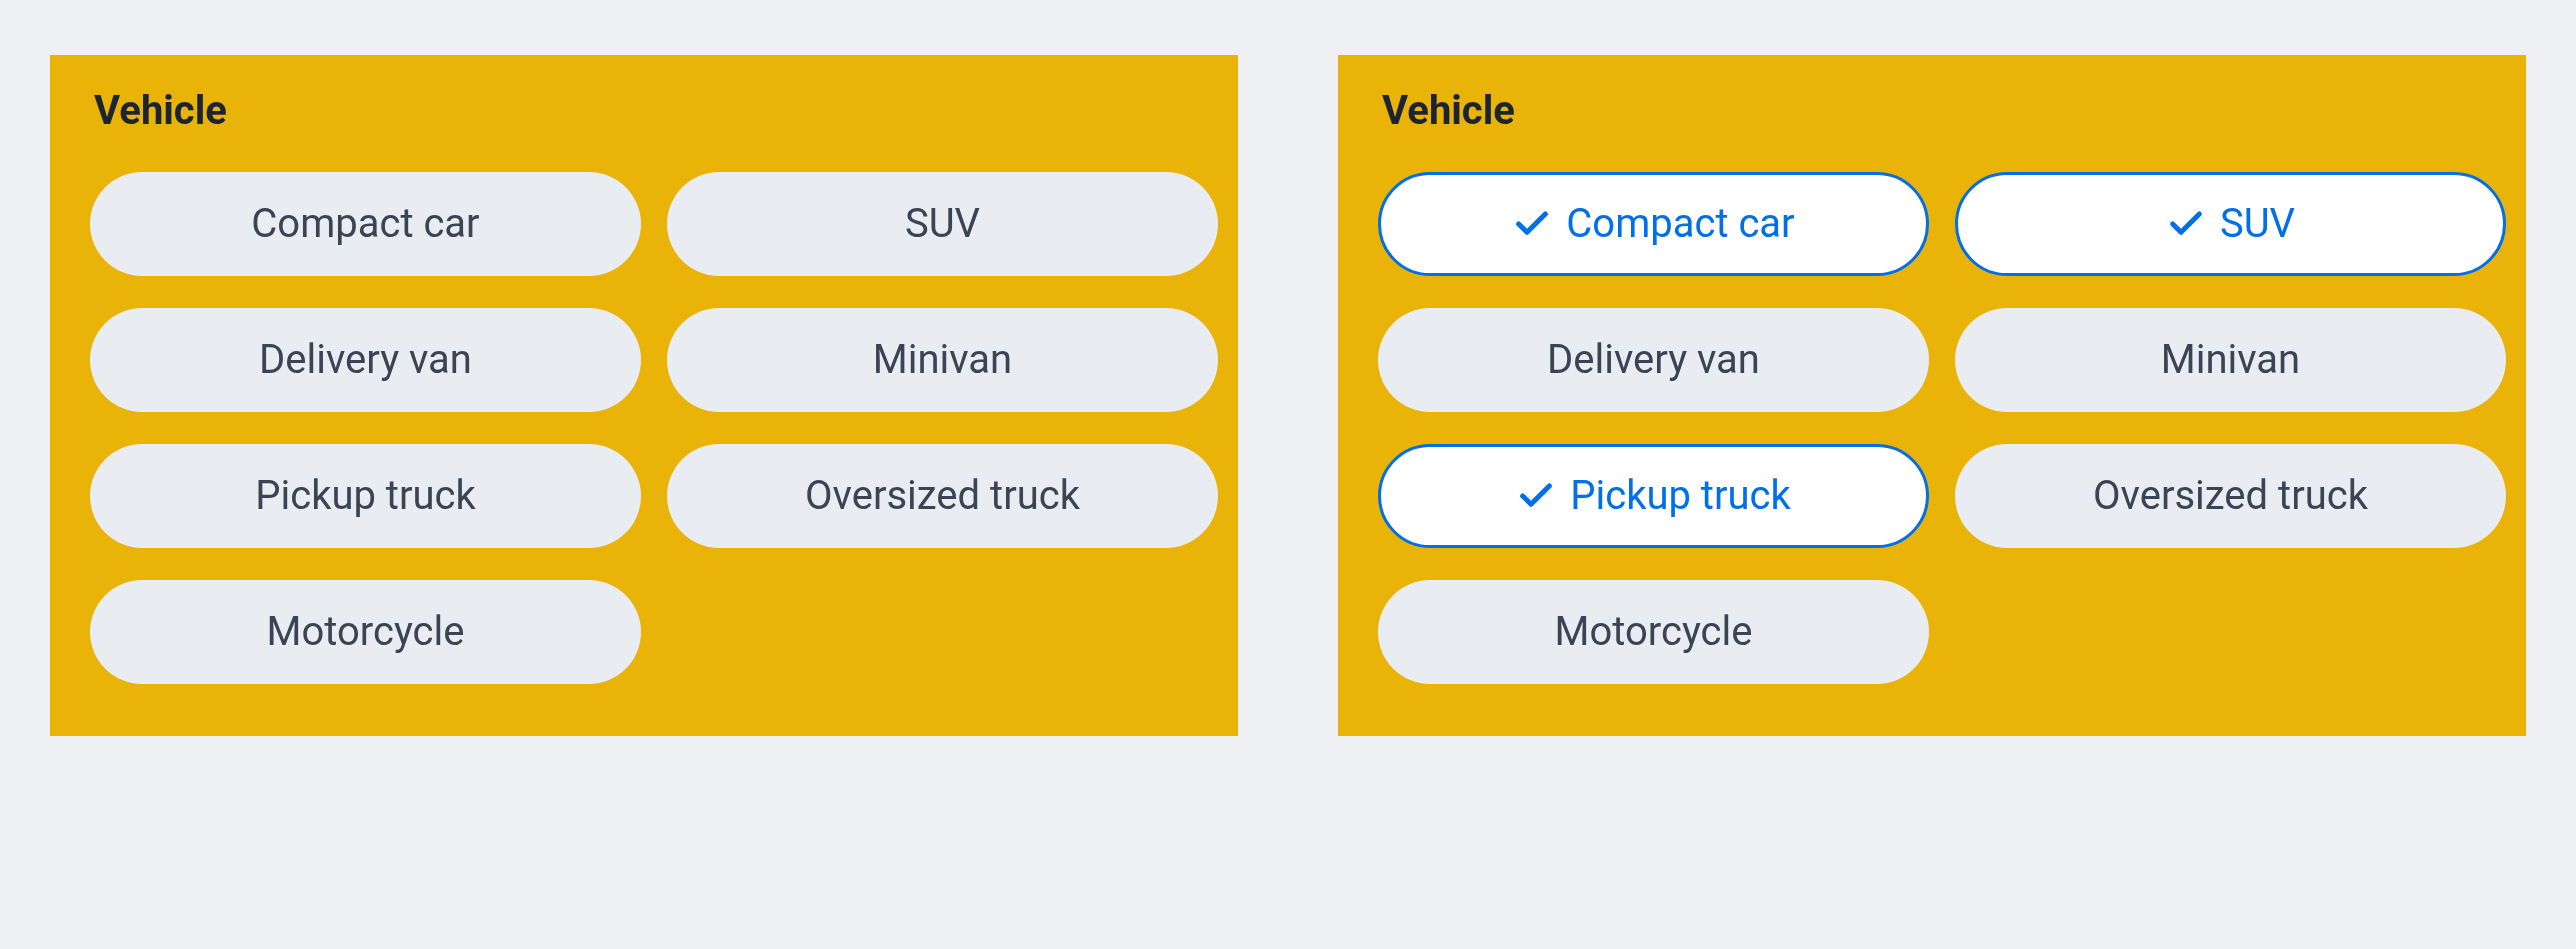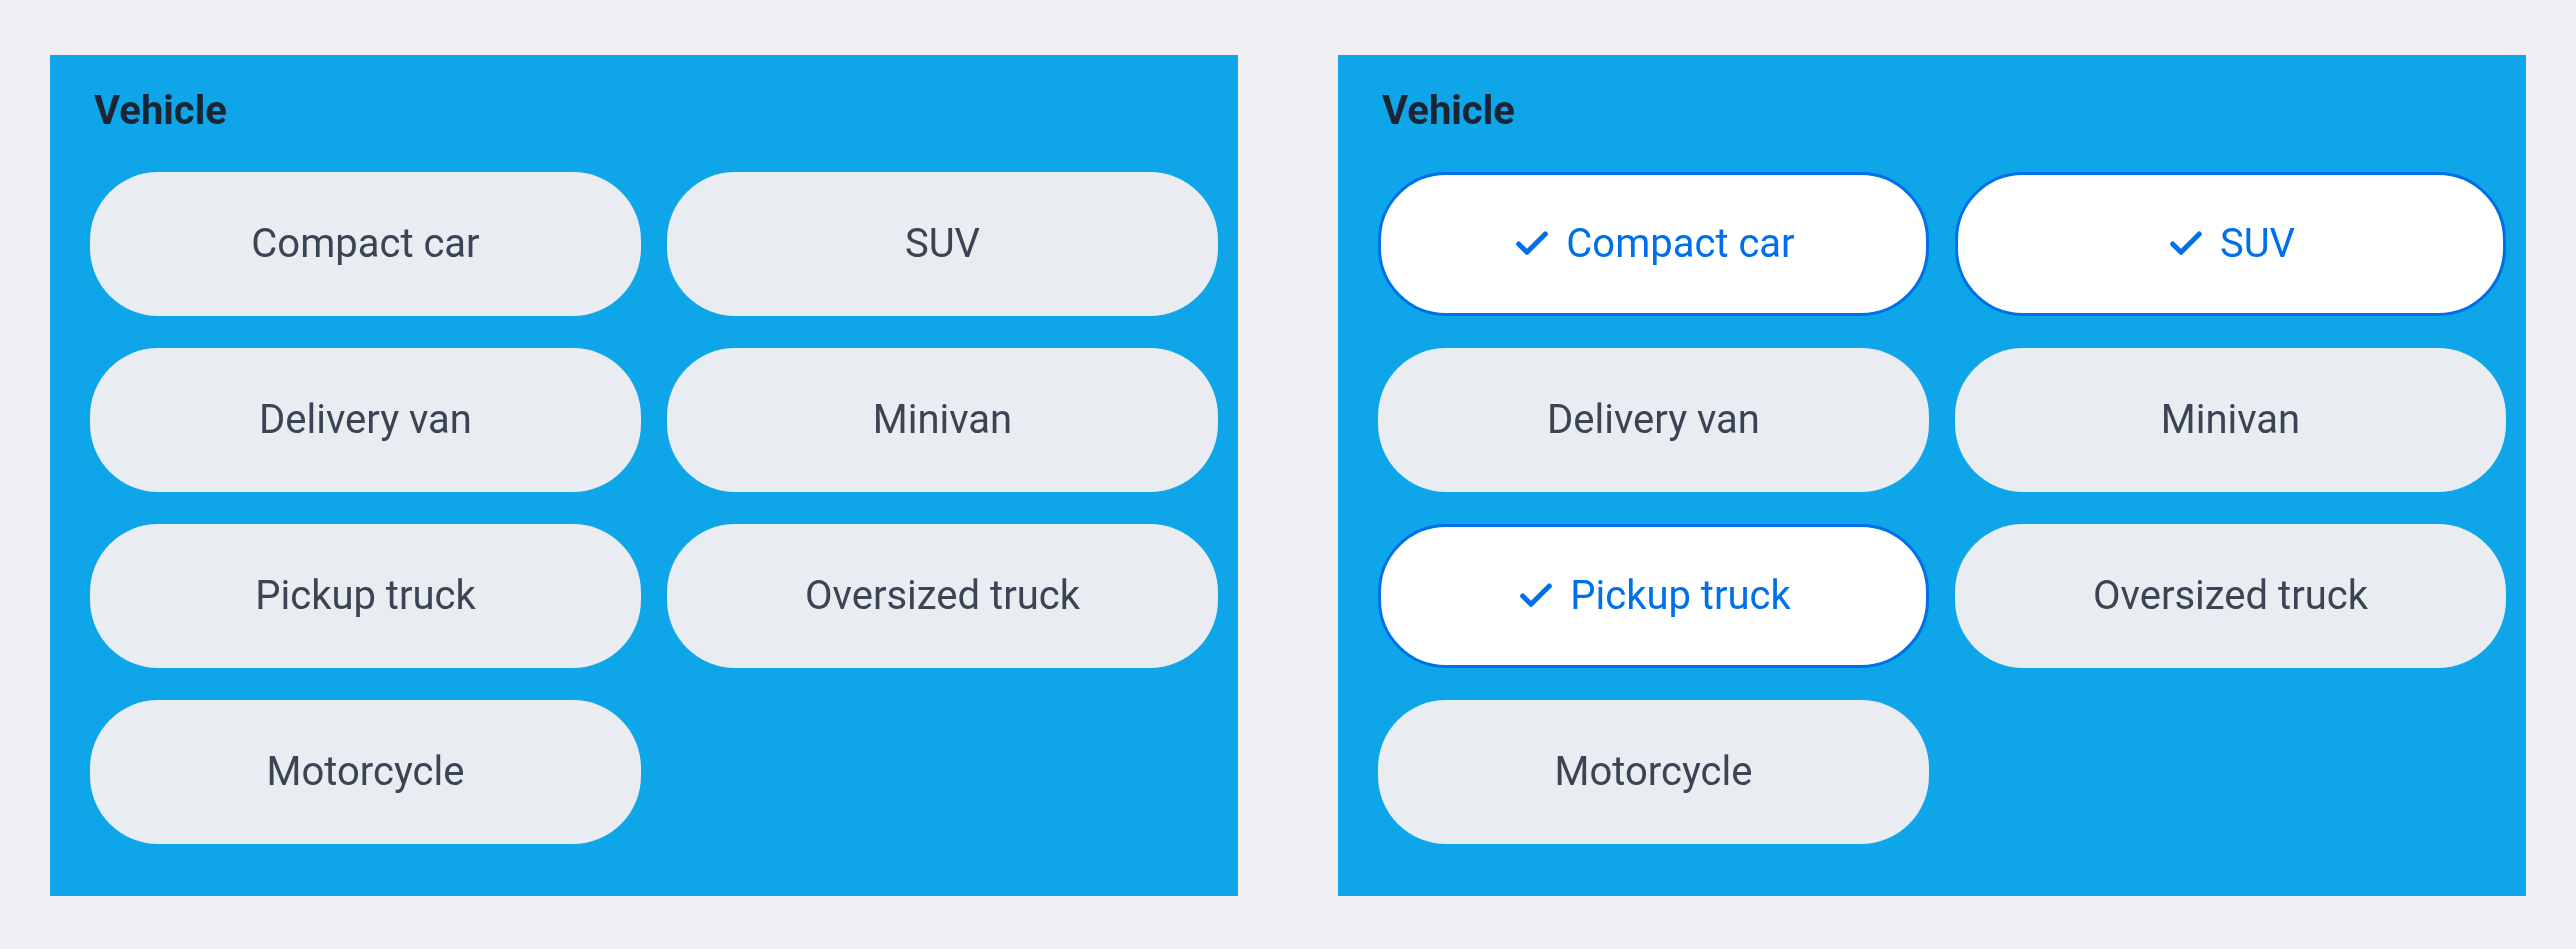--- a/index.html
+++ b/index.html
@@ -14,41 +14,41 @@
   body {
     background: #eef0f4;
     font-family: -apple-system, BlinkMacSystemFont, "Segoe UI", Roboto, Helvetica, Arial, sans-serif;
     display: flex;
     align-items: flex-start;
     justify-content: center;
     gap: 100px;
     padding: 55px 36px 30px 36px;
   }
   .panel {
-    background: #0ea5e9;
+    background: #eab308;
     flex: 1 1 0;
     max-width: 1188px;
     padding: 32px 20px 52px 40px;
   }
   .panel-title {
     font-size: 40px;
     font-weight: 700;
     color: #1b2432;
     margin: 0 0 38px 4px;
   }
   .chip-grid {
     display: grid;
     grid-template-columns: 1fr 1fr;
     gap: 32px 26px;
   }
   .chip {
     display: flex;
     align-items: center;
     justify-content: center;
-    height: 144px;
+    height: 104px;
     border-radius: 68px;
     font-size: 40px;
     font-weight: 400;
     cursor: pointer;
     user-select: none;
     line-height: 1;
     gap: 14px;
   }
   .chip.unselected {
     background: #e9ecf1;

